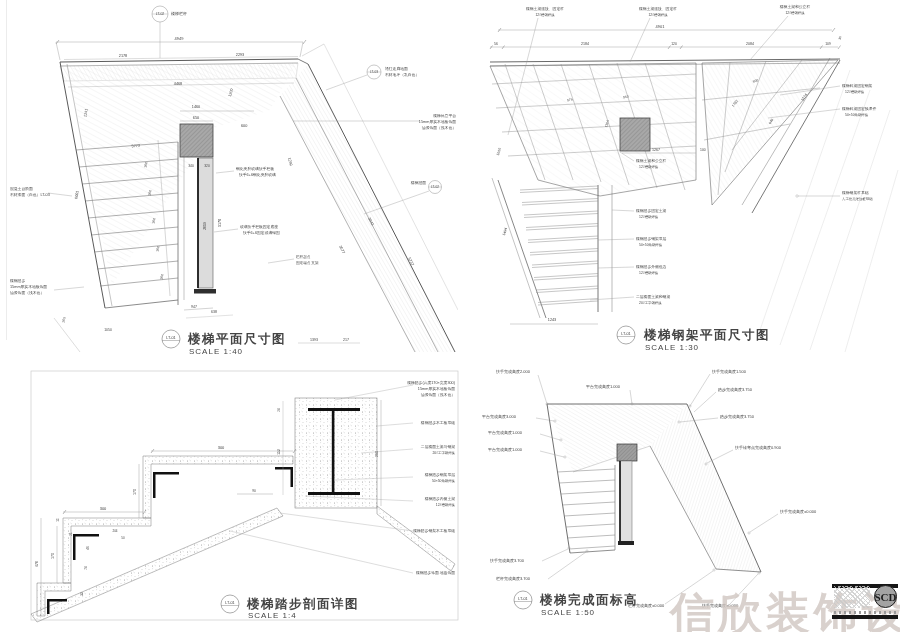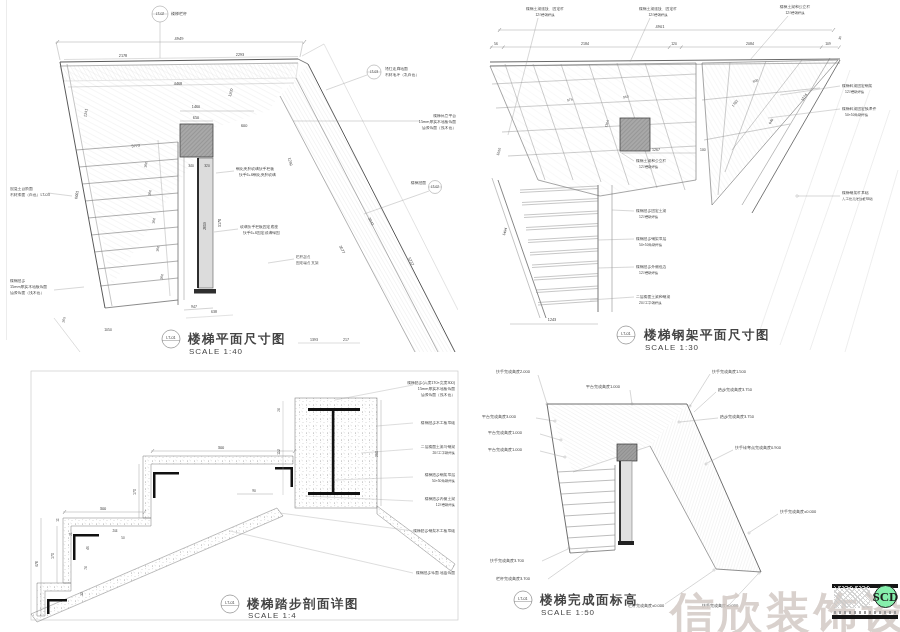--- a/index.html
+++ b/index.html
@@ -10,21 +10,21 @@
   svg text{fill:#444;}
   .wm{font-family:"Liberation Serif",serif;font-size:44px;letter-spacing:4px;
       color:rgba(208,198,192,0.8);white-space:nowrap;z-index:5;font-weight:600;}
   .logo{z-index:6;}
   .logo .bar{position:absolute;left:0;width:66px;height:3.5px;background:#161616;}
   .logo .seal{position:absolute;left:2px;top:8px;width:36px;height:22px;opacity:.8;
       background:repeating-linear-gradient(45deg,#c9c9c9 0 1px,transparent 1px 3px),
                  repeating-linear-gradient(-45deg,#d4d4d4 0 1px,transparent 1px 4px);}
   .logo .circ{position:absolute;right:1px;top:7px;width:21px;height:21px;border:1.6px solid #1d1d1d;
       border-radius:50%;display:flex;align-items:center;justify-content:center;
-      font-family:"Liberation Serif",serif;font-weight:bold;font-size:13px;color:#1d1d1d;background:#86efac;}
+      font-family:"Liberation Serif",serif;font-weight:bold;font-size:11px;color:#1d1d1d;background:#a3a3a3;}
   .logo .dots{position:absolute;left:2px;top:33px;width:62px;height:3px;
       background:repeating-linear-gradient(90deg,#9a9a9a 0 2px,transparent 2px 5px);}
   .edge{background:#ececec;z-index:0;}
 </style>
 </head>
 <body>
 
 <div class="abs edge" style="left:6px;top:0;width:1px;height:340px;"></div>
 
 <div class="abs" style="left:8px;top:0;text-align:right;">

